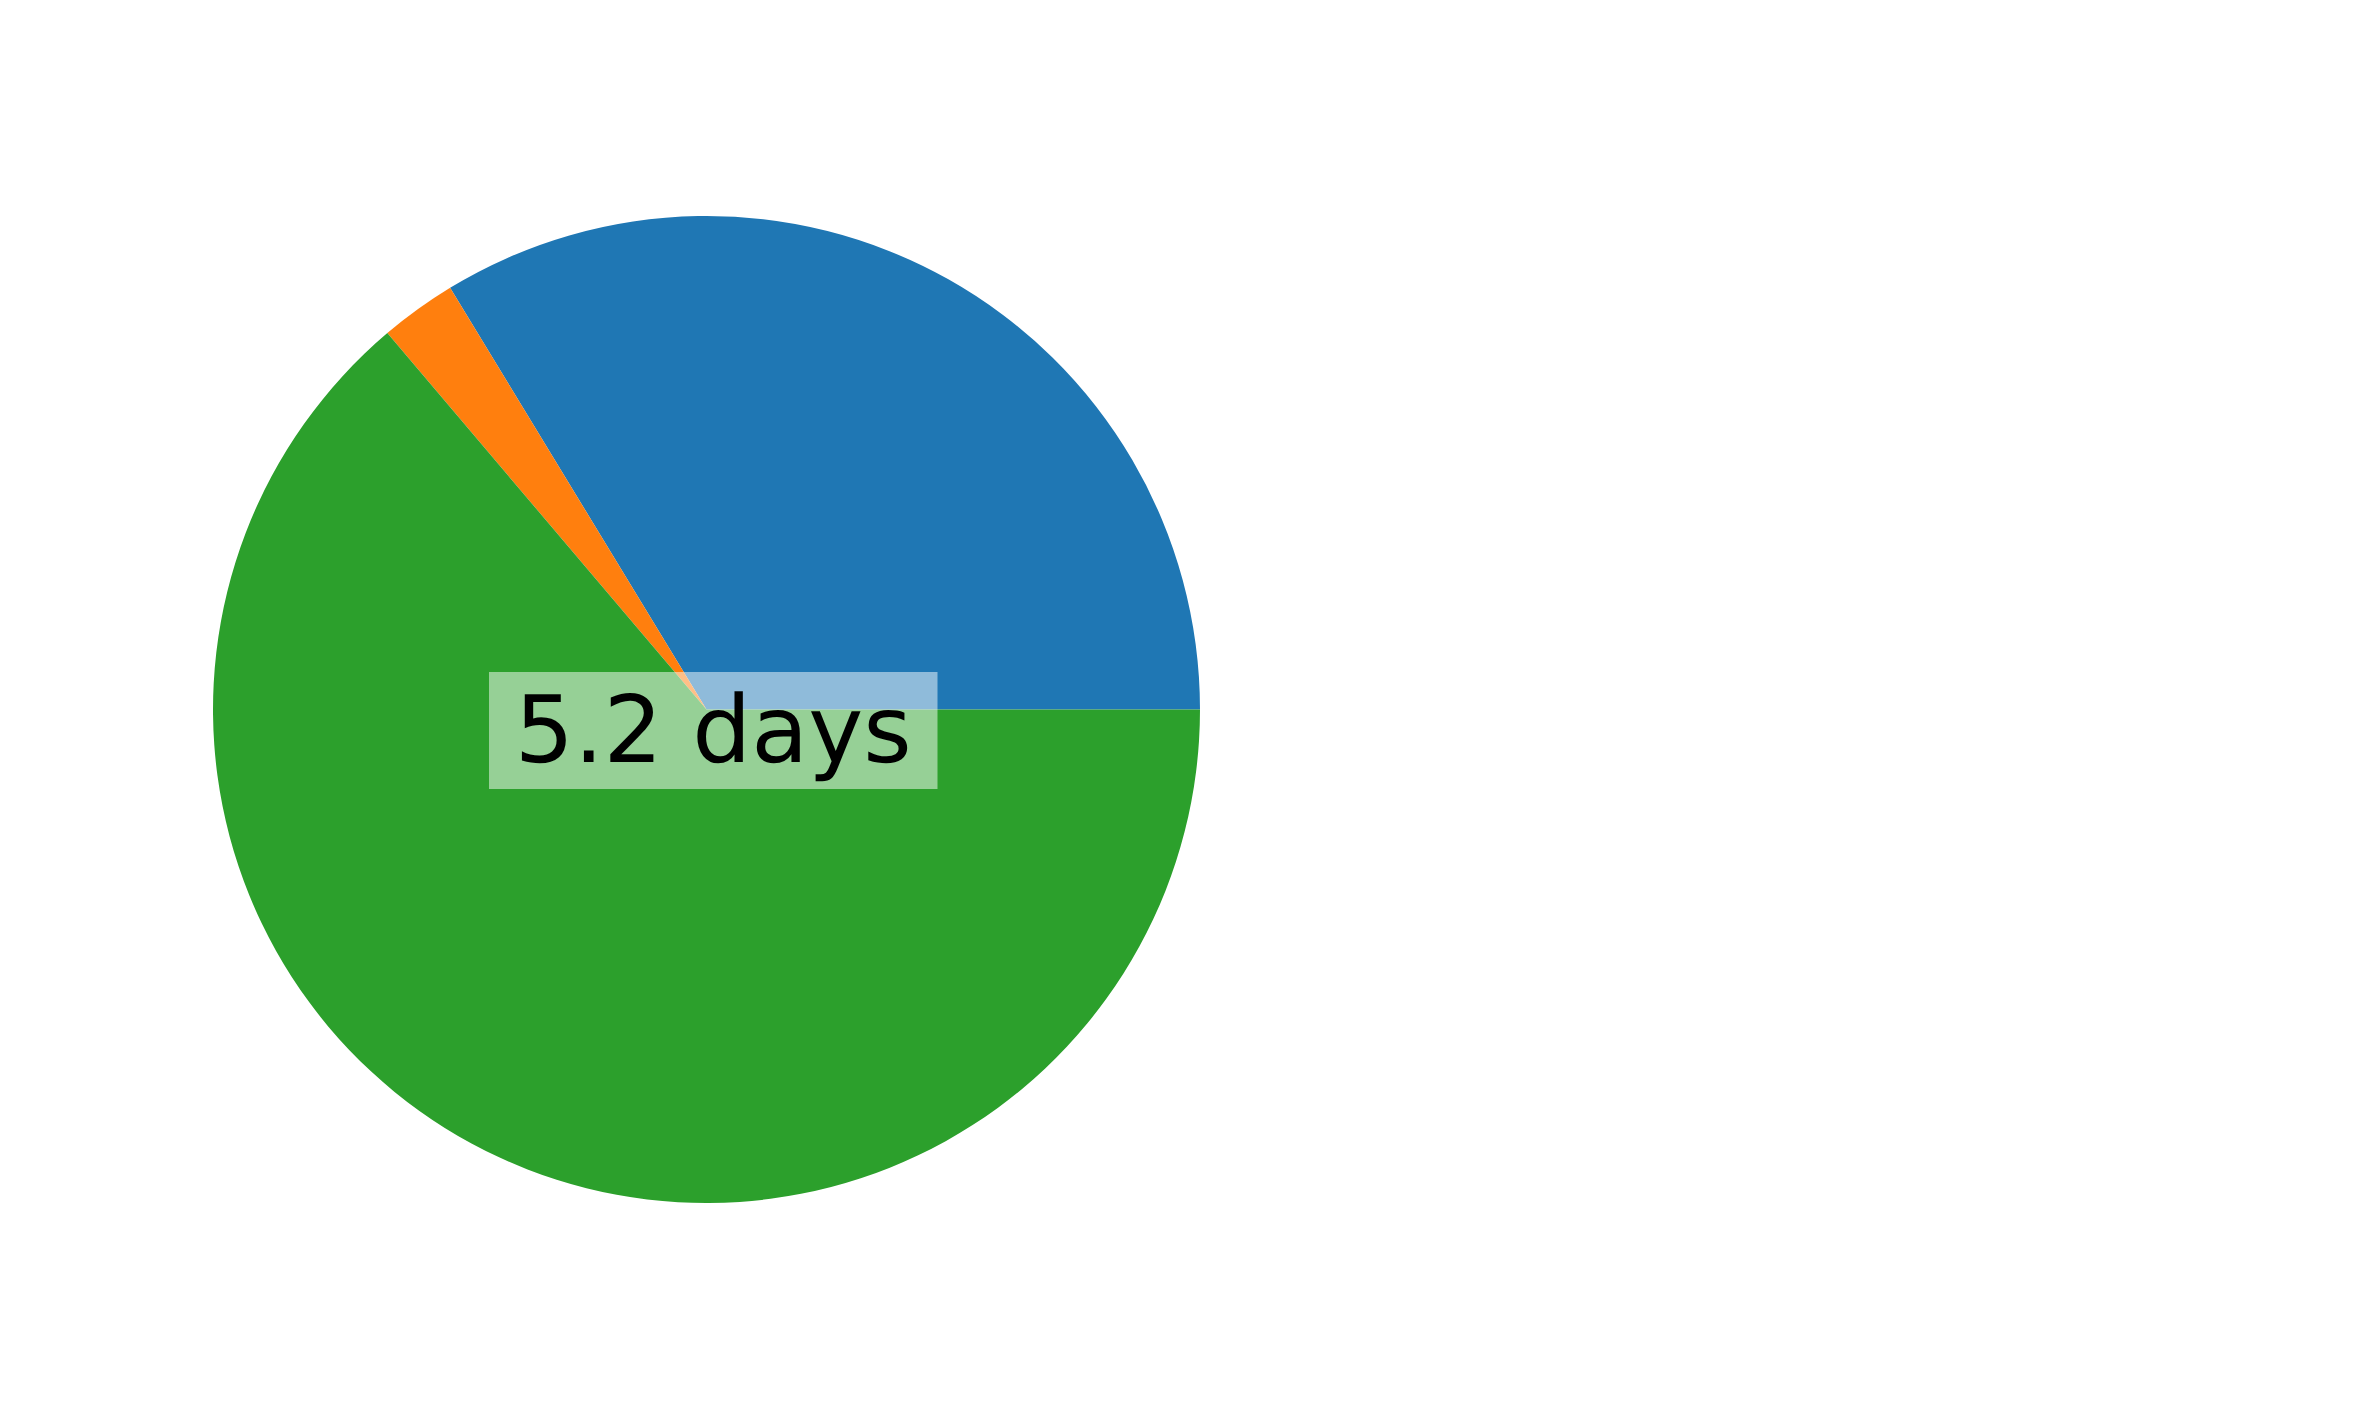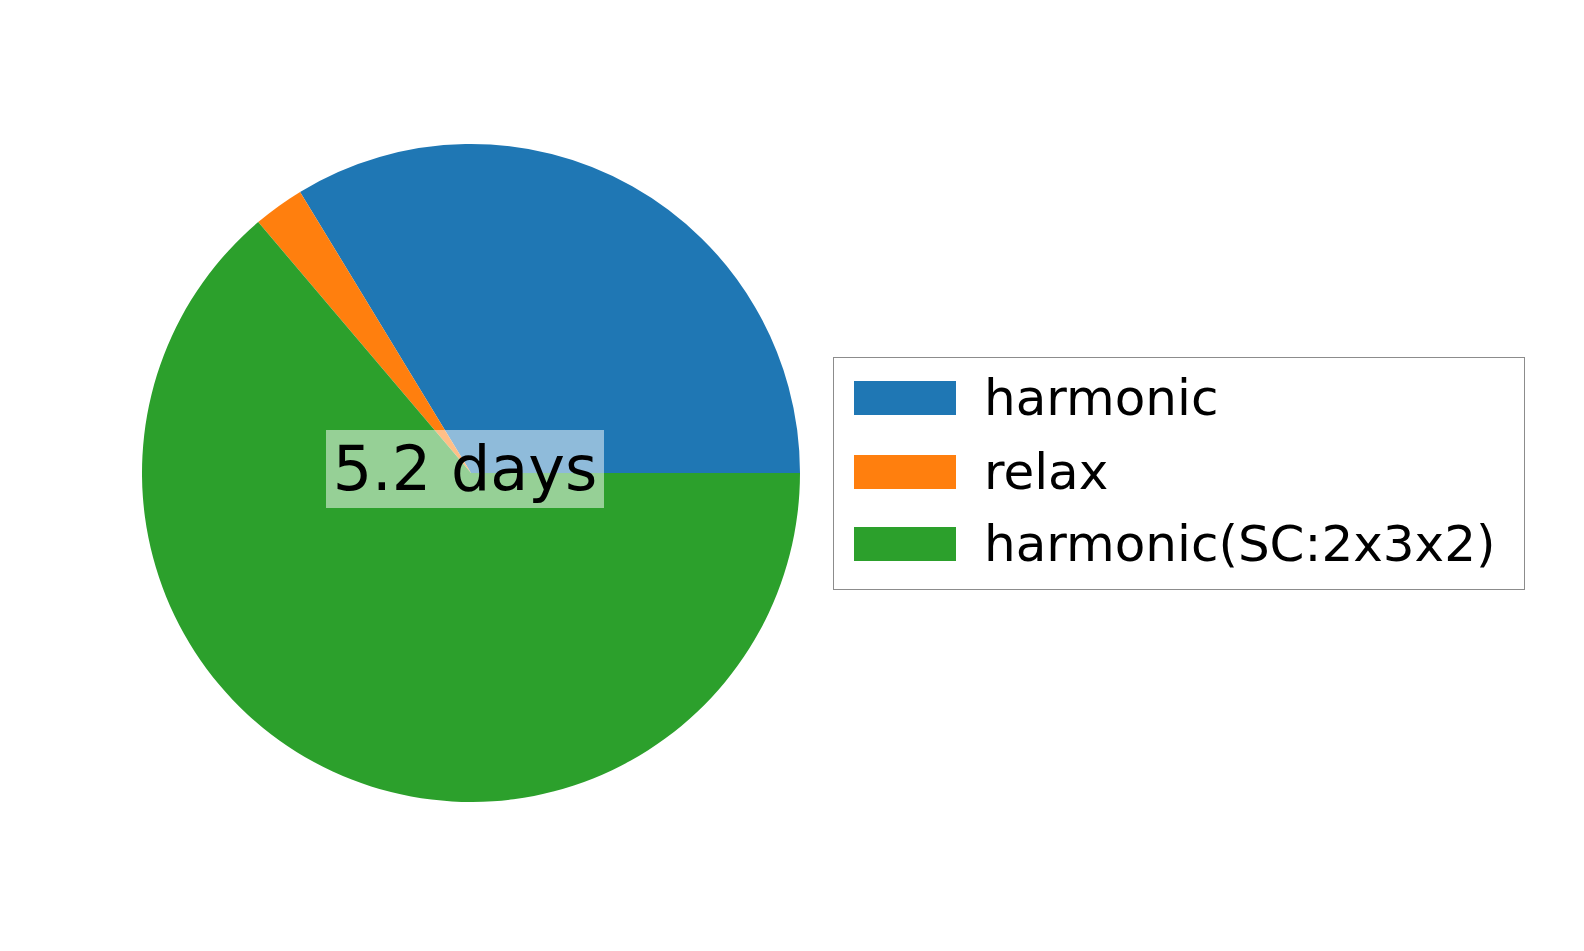--- a/index.html
+++ b/index.html
@@ -36,22 +36,22 @@
   #pie-svg {
     position: absolute;
     left: 0;
     top: 0;
   }
 
   
   #center-label {
     position: absolute;
     left: 326px;
-    top: 430px;
-    width: 278px;
+    top: 448px;
+    width: 299px;
     height: 78px;
     display: flex;
     align-items: center;
     justify-content: center;
     background: rgba(255, 255, 255, 0.5);
     box-sizing: border-box;
   }
   #center-label-text {
     font-family: "DejaVu Sans", sans-serif;
     font-size: 62px;
@@ -109,32 +109,14 @@
           <path d="M 471 473 L 300.078 191.883 A 329 329 0 0 0 258.206 222.082 Z" fill="#ff7f0e"></path>
           <path d="M 471 473 L 258.206 222.082 A 329 329 0 1 0 800.000 473.000 Z" fill="#2ca02c"></path>
         </g>
     </svg>
   </div>
 
   <div id="center-label">
     <span id="center-label-text">5.2 days</span>
   </div>
 
-  <div id="legend">
-
-    <div class="legend-row r0">
-      <span class="legend-swatch" style="background: rgb(31, 119, 180);"></span>
-      <span class="legend-label">harmonic</span>
-    </div>
-
-    <div class="legend-row r1">
-      <span class="legend-swatch" style="background: rgb(255, 127, 14);"></span>
-      <span class="legend-label">relax</span>
-    </div>
-
-    <div class="legend-row r2">
-      <span class="legend-swatch" style="background: rgb(44, 160, 44);"></span>
-      <span class="legend-label">harmonic(SC:2x3x2)</span>
-    </div>
-
-  </div>
 
 </div>
 
 </body></html>

